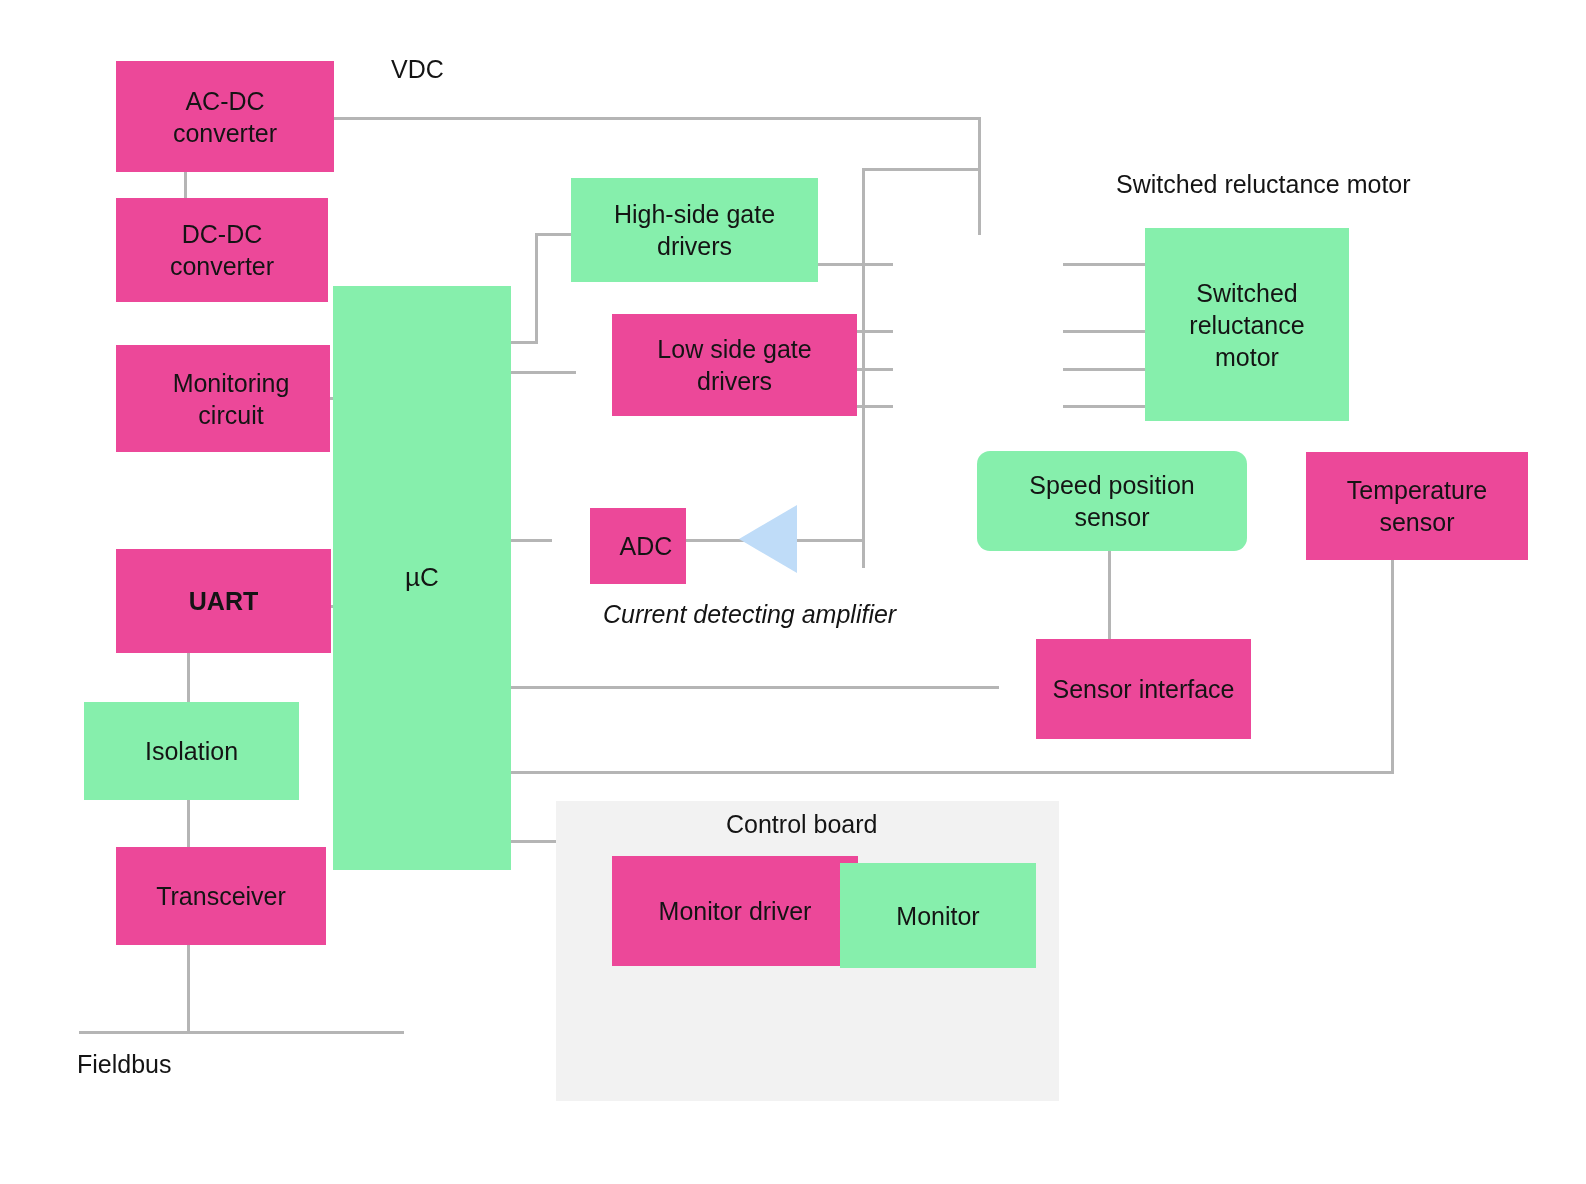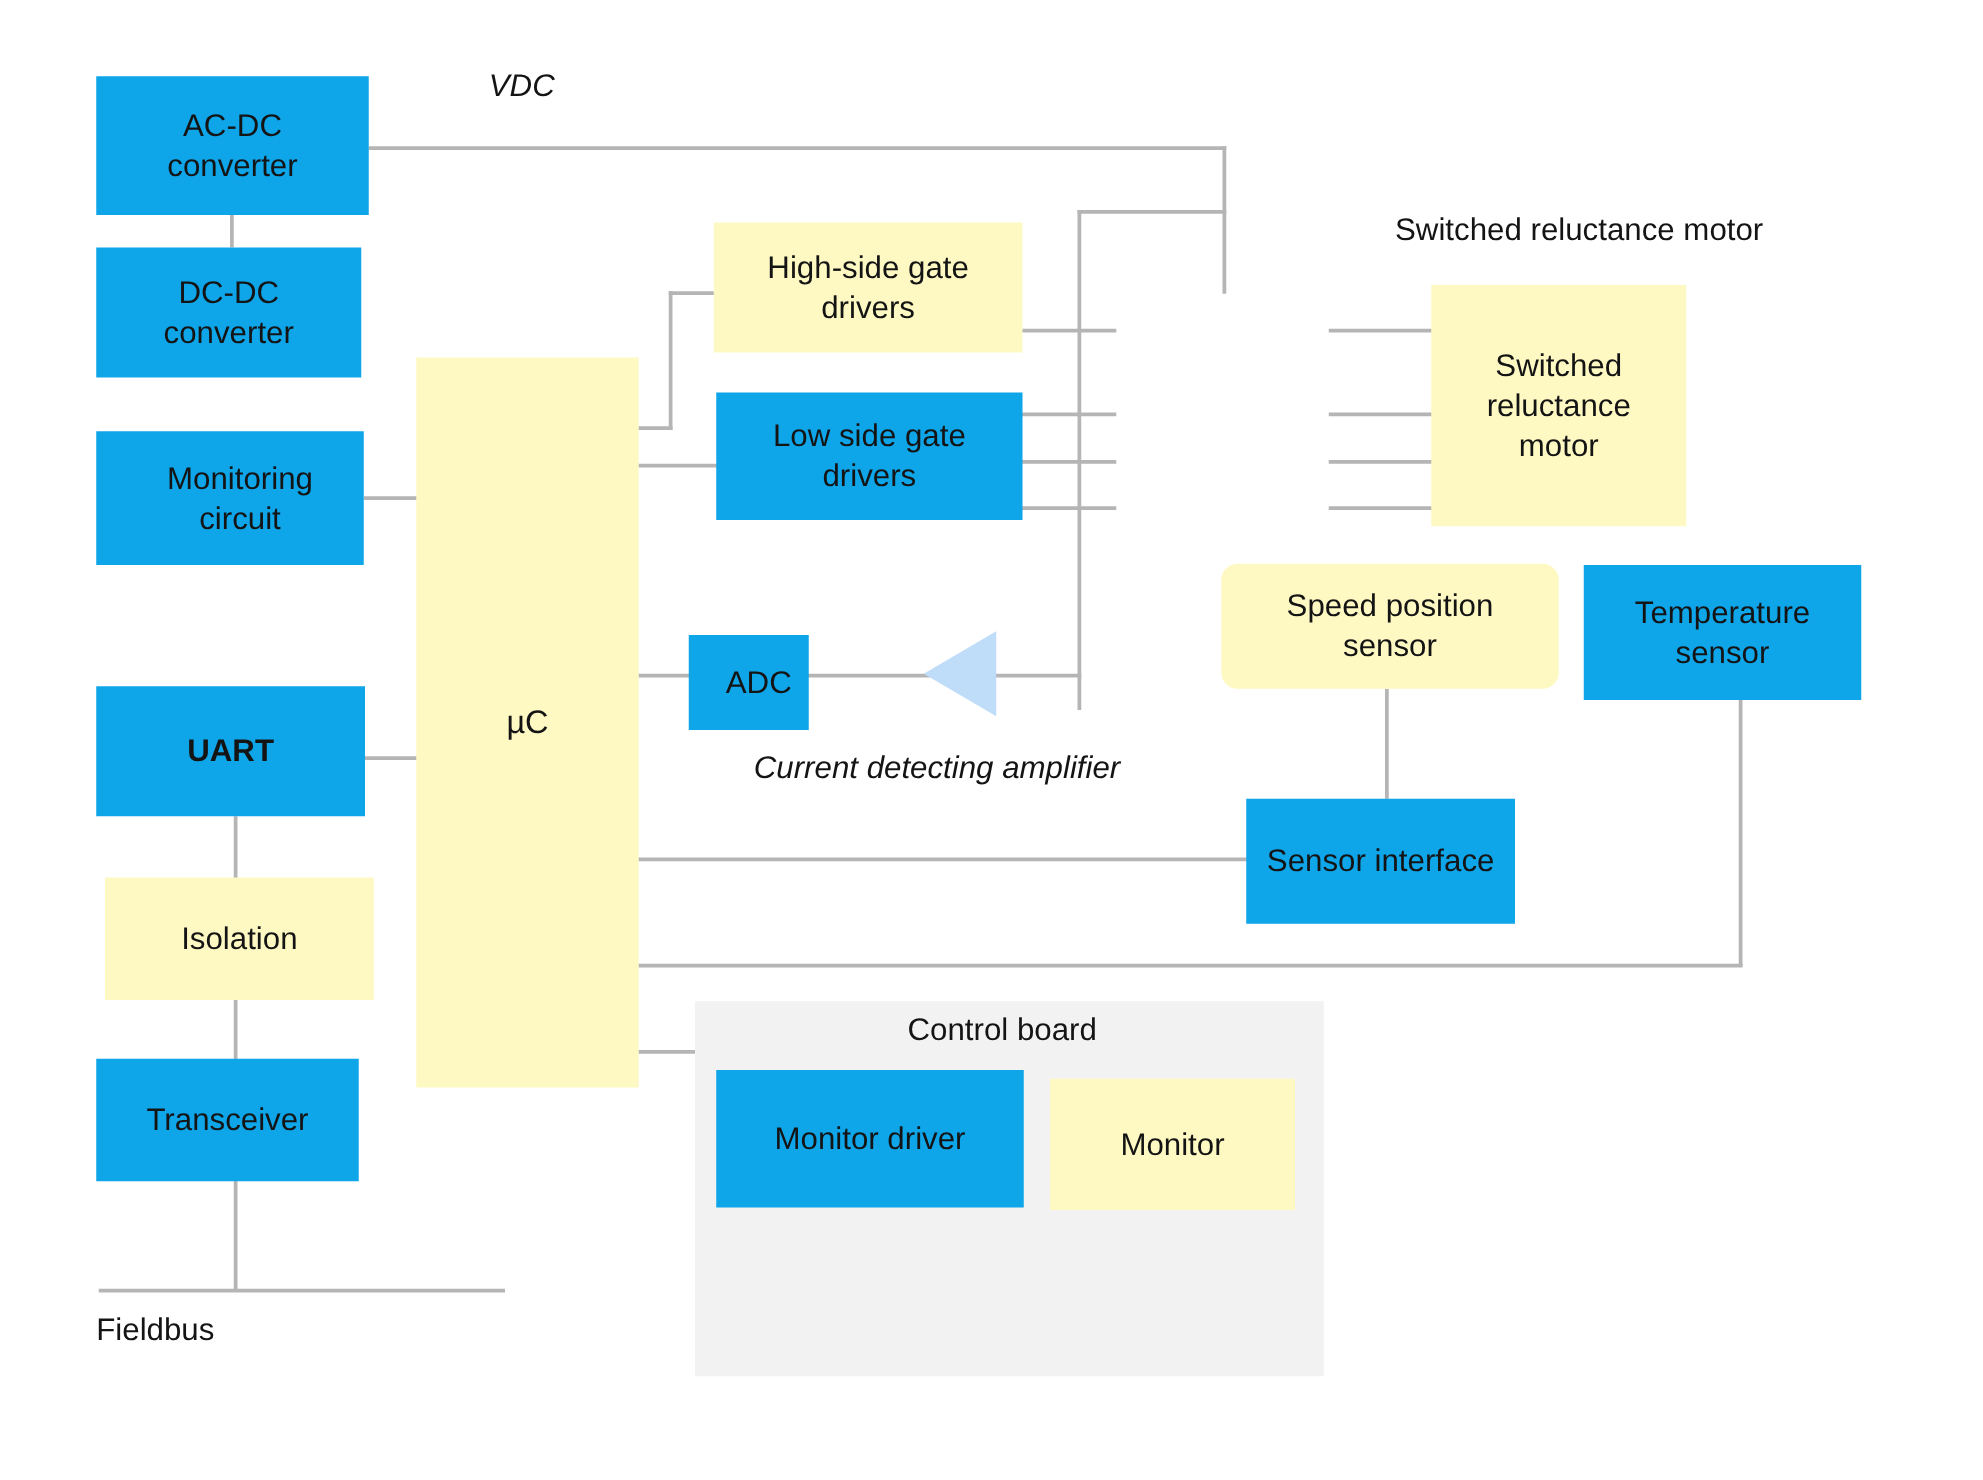--- a/index.html
+++ b/index.html
@@ -15,22 +15,22 @@
     position:absolute;
     display:flex;align-items:center;justify-content:center;
     text-align:center;
     font-size:25px;
     line-height:1.28;
     color:#141414;
     box-sizing:border-box;
     padding:2px 8px;
     white-space:pre-line;
   }
-  .blue{background:#0ea5e9;}
-  .gray{background:#fef9c3;}
+  .blue{background:#ec4899;margin-left:39px;}
+  .gray{background:#86efac;}
   .board{background:#f2f2f2;}
 
   .freelabel{
     position:absolute;
     font-size:25px;
     color:#141414;
     white-space:nowrap;
   }
 
   .tri{position:absolute;width:0;height:0;}
@@ -132,21 +132,21 @@
   <div class="block blue" style="left:997px;top:639px;width:215px;height:100px;">Sensor interface</div>
 
   <div class="block board" style="left:556px;top:801px;width:503px;height:300px;"></div>
   <div class="freelabel" style="left:726px;top:810px;">Control board</div>
 
   <div class="block blue" style="left:573px;top:856px;width:246px;height:110px;">Monitor driver</div>
 
   <div class="block gray" style="left:840px;top:863px;width:196px;height:105px;">Monitor</div>
 
 
-  <div class="freelabel" style="left:391px;top:55px;font-style:italic;">VDC</div>
+  <div class="freelabel" style="left:391px;top:55px;">VDC</div>
 
   <div class="freelabel" style="left:1116px;top:170px;">Switched reluctance motor</div>
 
   <div class="freelabel" style="left:603px;top:600px;font-style:italic;">Current detecting amplifier</div>
 
   <div class="freelabel" style="left:77px;top:1050px;">Fieldbus</div>
 
 </div>
 
 </body></html>

